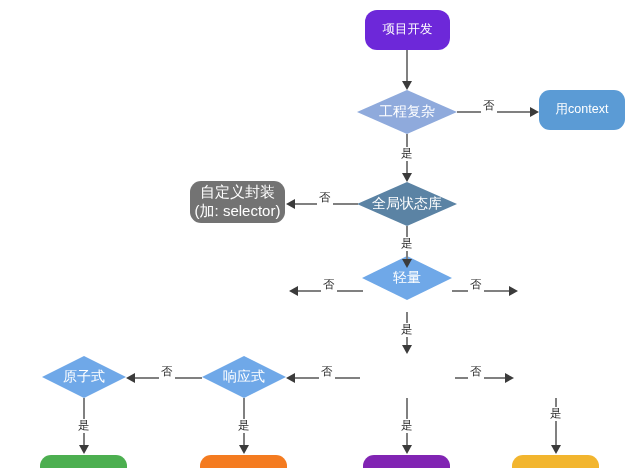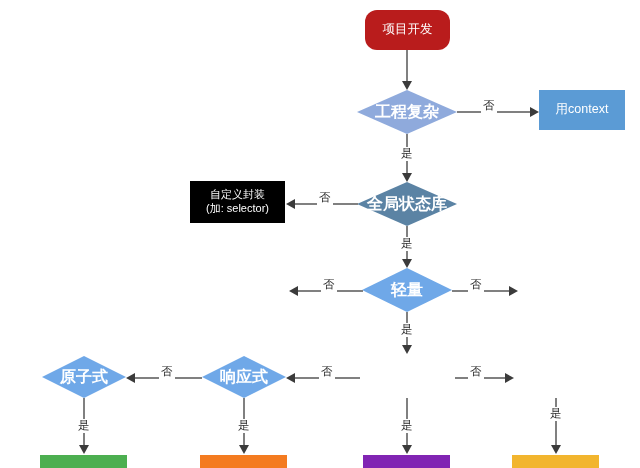--- a/index.html
+++ b/index.html
@@ -26,20 +26,21 @@
     justify-content: center;
     text-align: center;
     color: #ffffff;
     line-height: 1.25;
     box-sizing: border-box;
     white-space: pre-line;
   }
 
   .rect {
     font-size: 12.5px;
+    border-radius: 11px;
   }
   .rounded {
     border-radius: 12px;
     font-size: 12.5px;
   }
 
   
   .diamond {
     position: absolute;
   }
@@ -47,24 +48,23 @@
     position: absolute;
     inset: 0;
   }
   .diamond .dlabel {
     position: absolute;
     inset: 0;
     display: flex;
     align-items: center;
     justify-content: center;
     color: #ffffff;
-    font-size: 16px;
+    font-size: 14px;
     white-space: nowrap;
     pointer-events: none;
-    font-weight: bold;
   }
 
   
   .line-v {
     position: absolute;
     width: 1.6px;
     background: #808080;
   }
   .line-h {
     position: absolute;
@@ -101,21 +101,21 @@
     padding: 1px 2px;
     text-align: center;
     white-space: nowrap;
   }
 </style>
 </head>
 <body>
 
 <div id="canvas">
 
-  <div class="node rounded" style="left:365px; top:10px; width:85px; height:40px; background:#b91c1c;">
+  <div class="node rounded" style="left:365px; top:10px; width:85px; height:40px; background:#6d28d9;">
     <span>项目开发</span>
   </div>
 
   <div class="diamond" style="left:357px; top:90px; width:100px; height:44px;">
     <svg class="dshape" viewBox="0 0 100 44" preserveAspectRatio="none">
       <polygon points="50,0 100,22 50,44 0,22" fill="#8faadc"></polygon>
     </svg>
     <div class="dlabel">工程复杂</div>
   </div>
 
@@ -123,26 +123,26 @@
     <span>用context</span>
   </div>
 
   <div class="diamond" style="left:357px; top:182px; width:100px; height:44px;">
     <svg class="dshape" viewBox="0 0 100 44" preserveAspectRatio="none">
       <polygon points="50,0 100,22 50,44 0,22" fill="#5b83a4"></polygon>
     </svg>
     <div class="dlabel">全局状态库</div>
   </div>
 
-  <div class="node rect" style="left:190px; top:181px; width:95px; height:42px; background:#000000; font-size:11px;">
+  <div class="node rect" style="left:190px; top:181px; width:95px; height:42px; background:#737373; font-size:15px;">
     <span>自定义封装
 (加: selector)</span>
   </div>
 
-  <div class="diamond" style="left:362px; top:268px; width:90px; height:44px;">
+  <div class="diamond" style="left:362px; top:256px; width:90px; height:44px;">
     <svg class="dshape" viewBox="0 0 90 44" preserveAspectRatio="none">
       <polygon points="45,0 90,22 45,44 0,22" fill="#6fa8e8"></polygon>
     </svg>
     <div class="dlabel">轻量</div>
   </div>
 
 
 
 
   <div class="diamond" style="left:42px; top:356px; width:84px; height:42px;">

